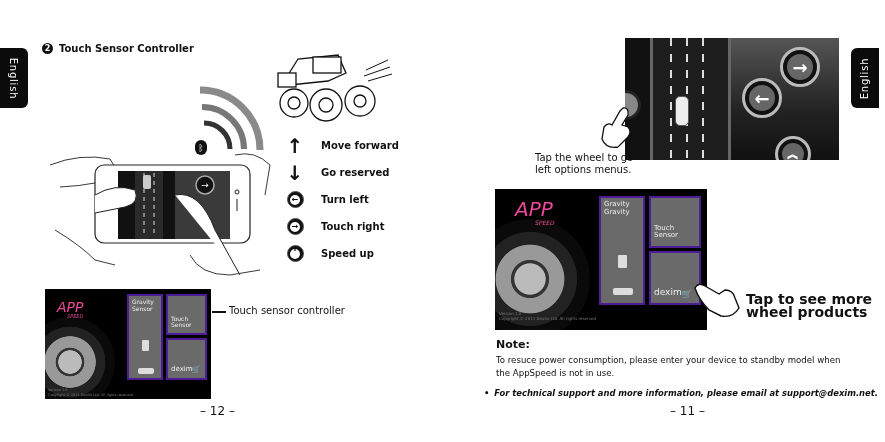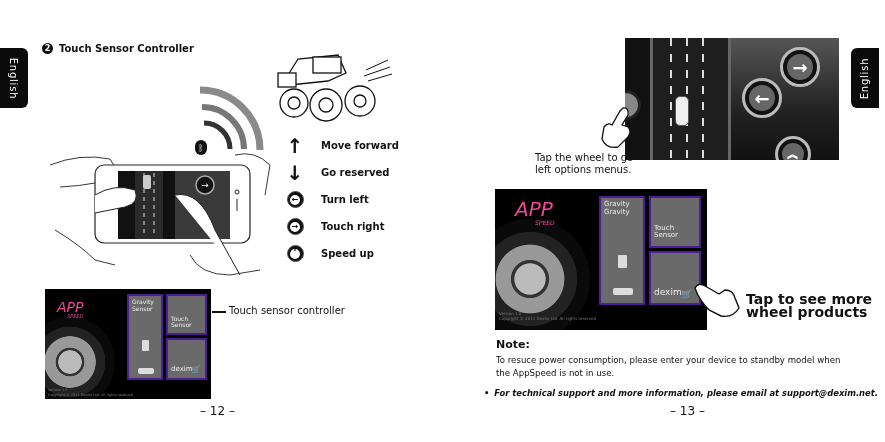--- a/index.html
+++ b/index.html
@@ -223,13 +223,13 @@
 </div>
 
 <div class="abs" style="left:496px;top:338px;font-size:11px;font-weight:bold;">Note:</div>
 <div class="abs" style="left:496px;top:354px;width:350px;font-size:8.6px;line-height:13px;">To resuce power consumption, please enter your device to standby model when the AppSpeed is not in use.</div>
 
 <div class="abs" style="left:484px;top:388px;font-size:8.4px;font-weight:bold;font-style:italic;display:flex;gap:5px;">
   <span>•</span>
   <span>For technical support and more information, please email at support@dexim.net.</span>
 </div>
 
-<div class="abs page-num" style="left:670px;top:404px;">– 13 –</div>
+<div class="abs page-num" style="left:670px;top:404px;">– 11 –</div>
 
 </body></html>

